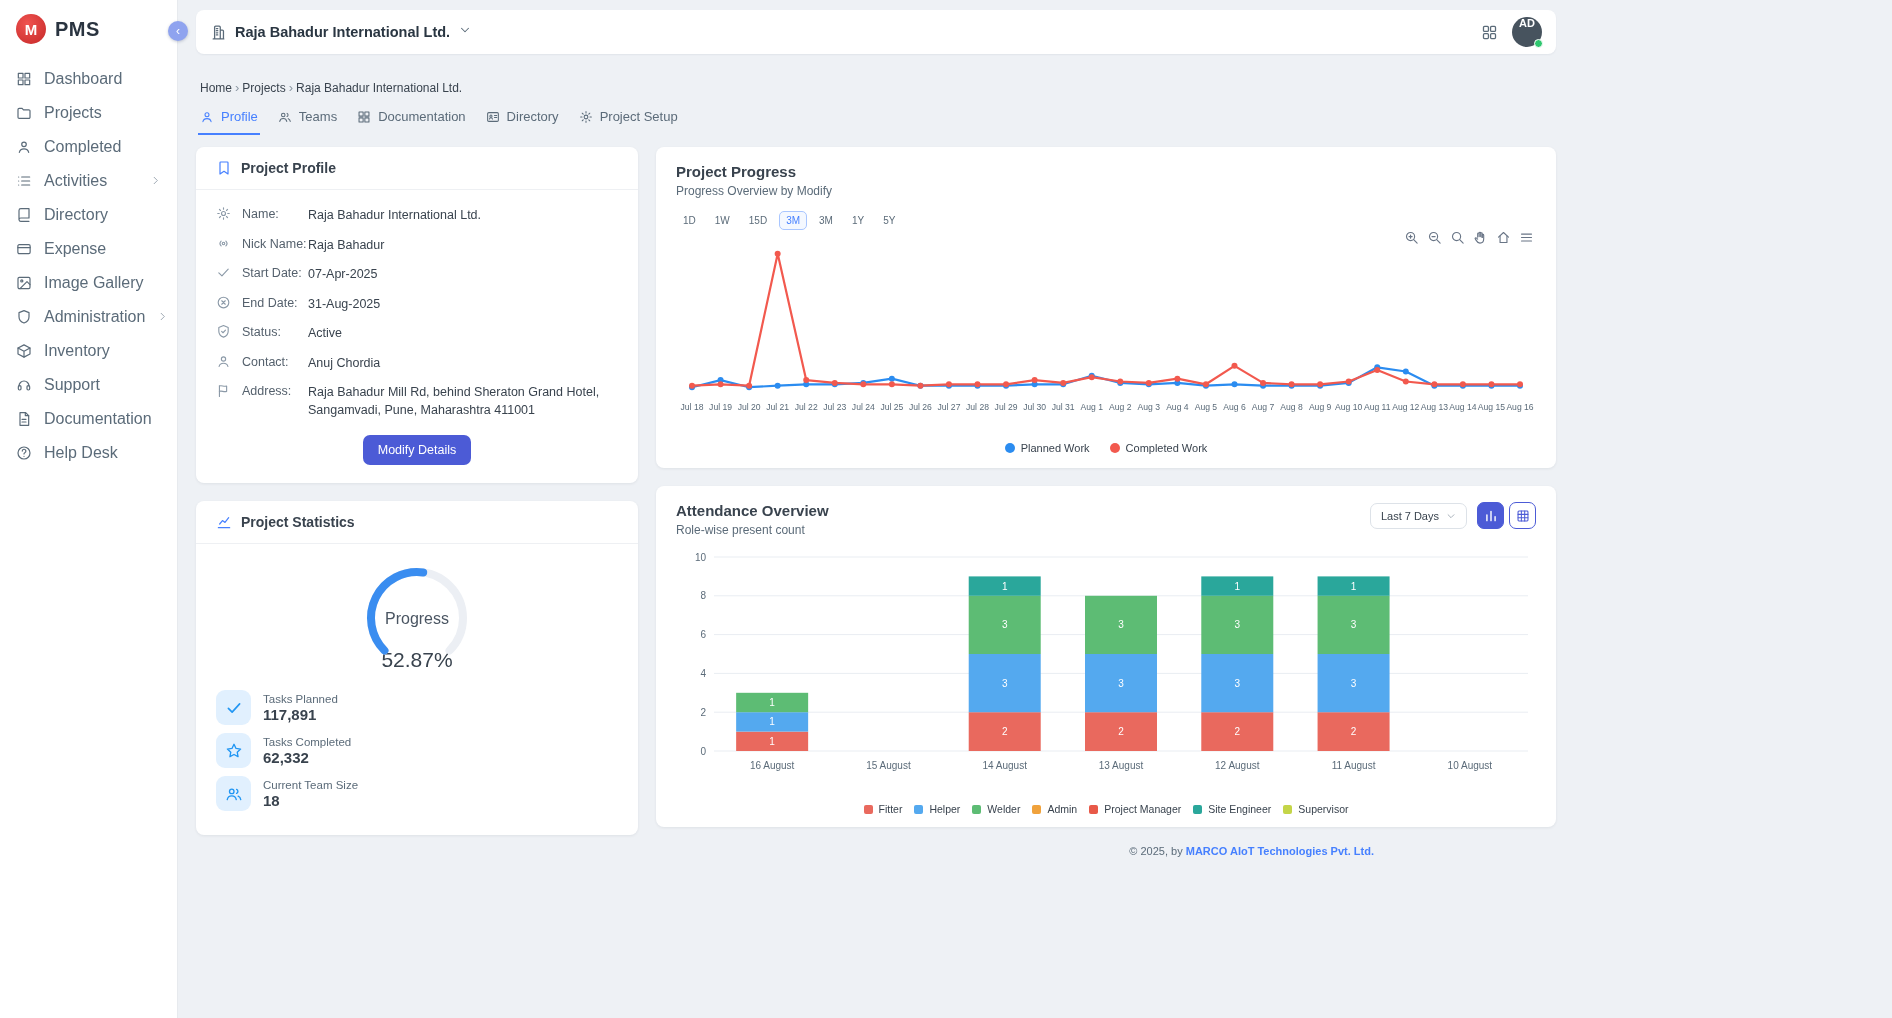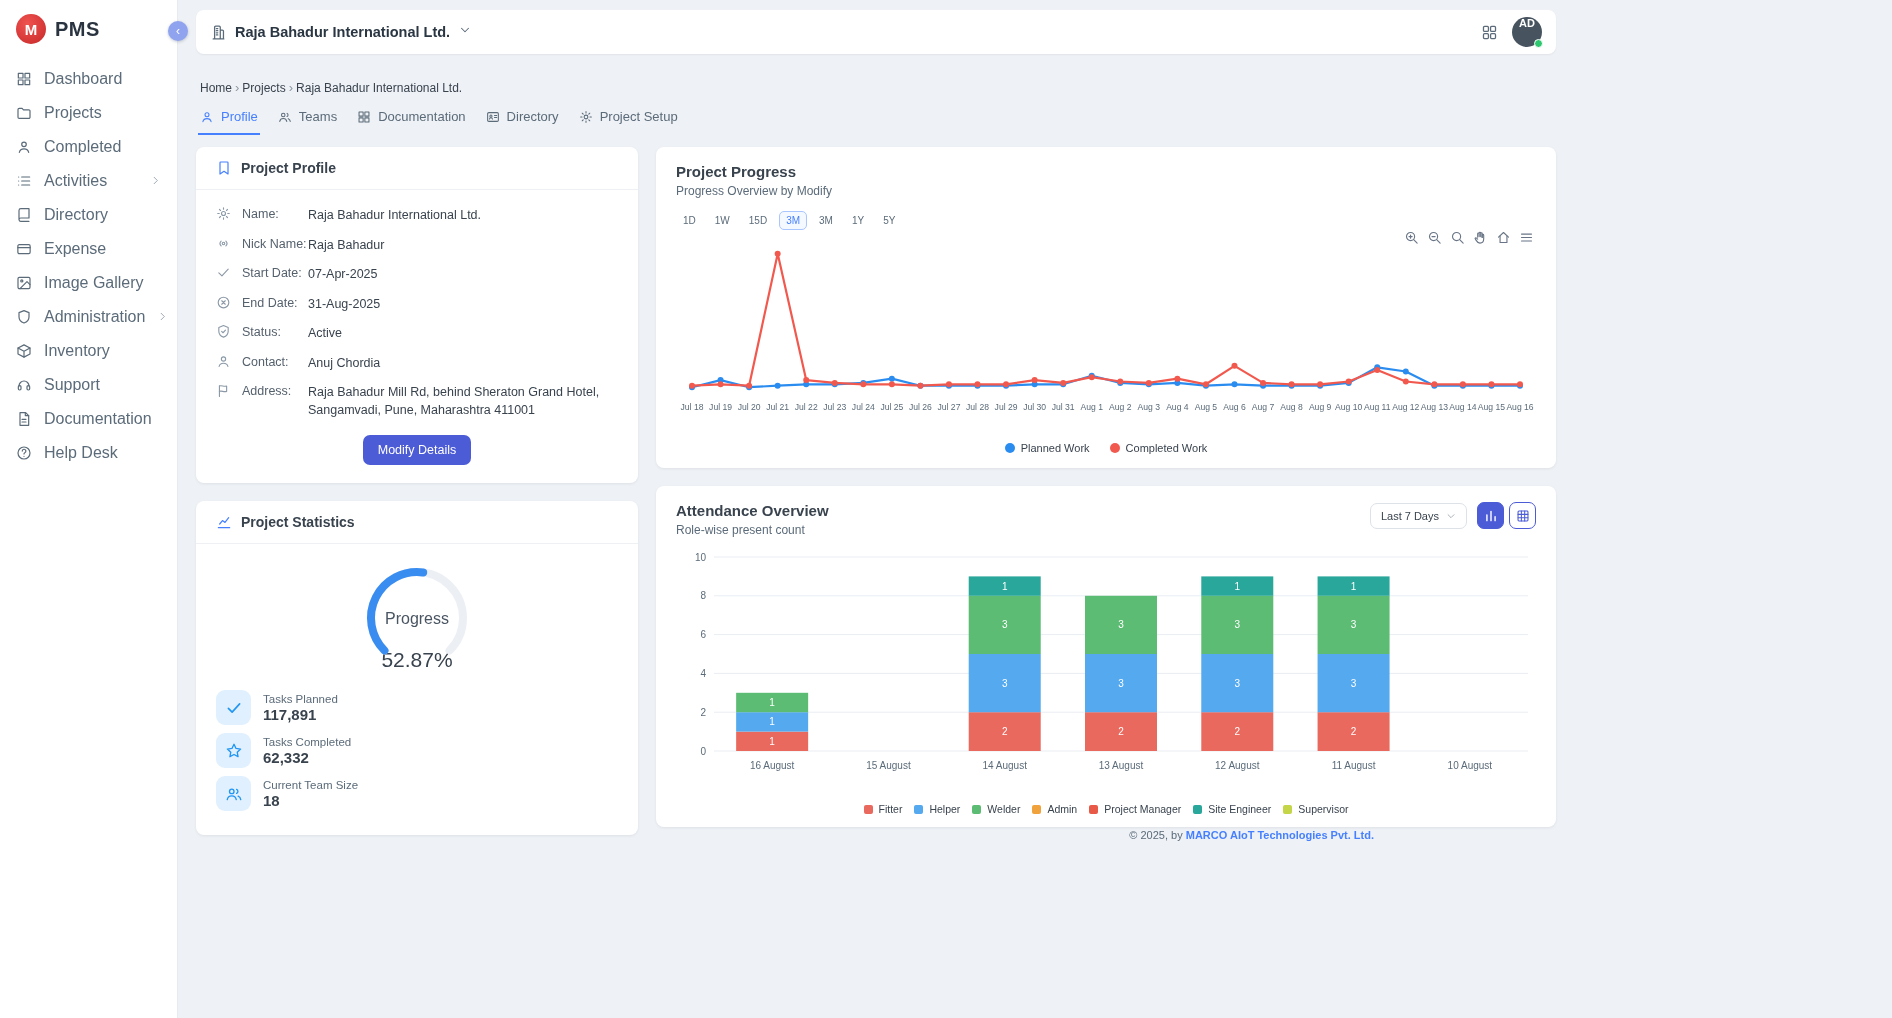--- a/index.html
+++ b/index.html
@@ -98,21 +98,21 @@
   .select-box { display:flex; align-items:center; gap:7px; border:1px solid #dde2e8; border-radius:7px; padding:6px 10px; font-size:11px; color:#39434e; cursor:pointer; background:#fff; }
   .select-box svg { width:10px; height:10px; color:#8c98a4; }
   .toggle-group { display:flex; gap:5px; }
   .toggle-btn { width:27px; height:27px; border-radius:7px; border:1px solid #4c5bd6; background:#fff; color:#4c5bd6; display:flex; align-items:center; justify-content:center; cursor:pointer; }
   .toggle-btn svg { width:14px; height:14px; }
   .toggle-btn.active { background:#4c5bd6; color:#fff; }
 
   svg.ic { fill:none; stroke:currentColor; stroke-width:1.8; stroke-linecap:round; stroke-linejoin:round; }
   svg text { font-family:"Liberation Sans","DejaVu Sans",sans-serif; }
 
-  .footer { width:1360px; text-align:right; padding:2px 198px 14px 0; font-size:11px; color:#5b6b79; }
+  .footer { width:1360px; text-align:right; padding:18px 198px 14px 0; font-size:11px; color:#5b6b79; }
   .footer .f-link { color:#4680ff; font-weight:bold; cursor:pointer; }
 </style>
 </head>
 <body>
 
 <div class="app">
 
   <aside class="sidebar">
     <div class="logo-row">
       <div class="logo-mark">M</div>

